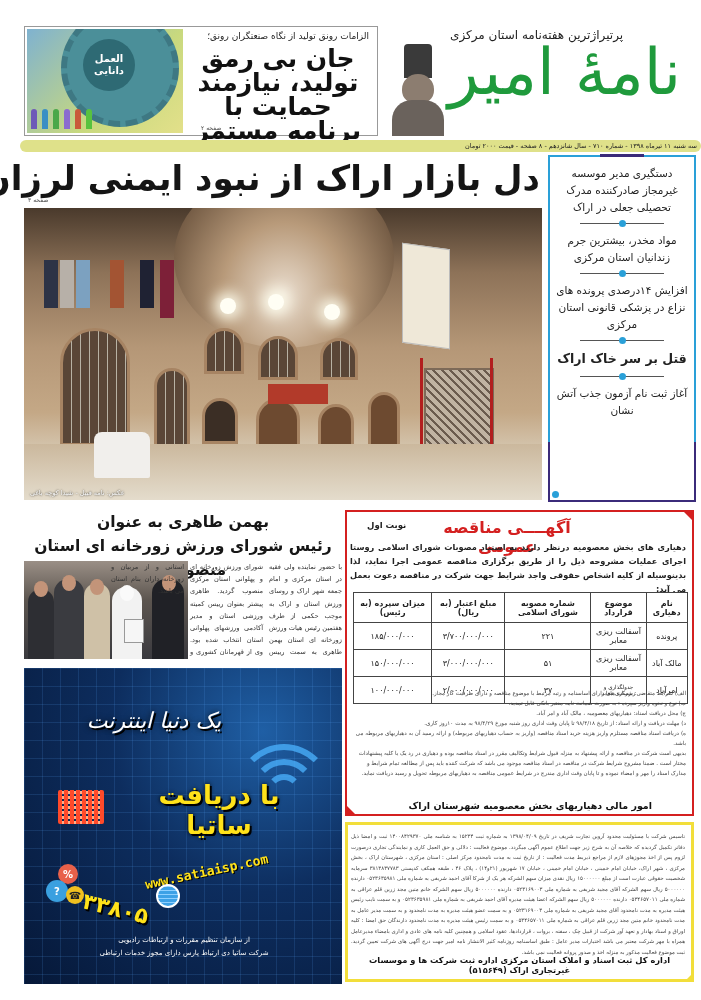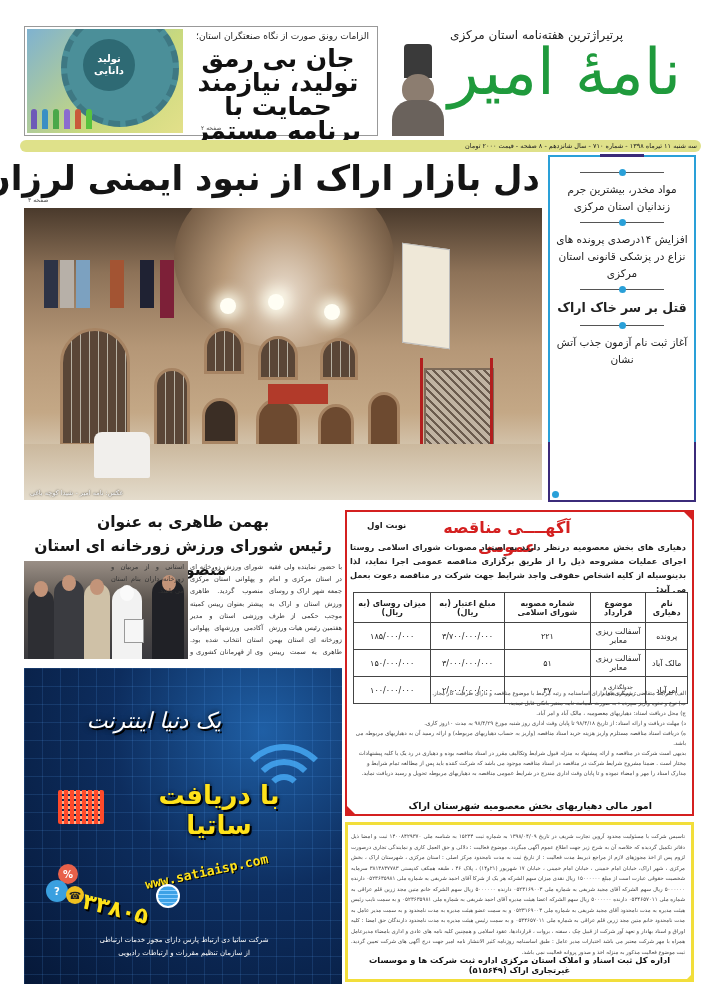--- a/index.html
+++ b/index.html
@@ -112,31 +112,31 @@
   <div class="portrait">
     <div class="hat"></div>
       <div class="face"></div>
       <div class="body"></div>
   </div>
 </div>
 
 <div class="abs promo">
   <div class="promo-img">
     <div class="gear"></div>
-    <div class="gear-inner">تولید دانایی</div>
+    <div class="gear-inner">العمل دانایی</div>
     <div class="figs">
       <i style="background:#6d5ab8"></i>
         <i style="background:#3a8fc4"></i>
         <i style="background:#4aa84a"></i>
         <i style="background:#8a6bd0"></i>
         <i style="background:#c9593a"></i>
         <i style="background:#58c23e"></i>
     </div>
   </div>
-  <div class="promo-kicker">الزامات رونق صورت از نگاه صنعتگران استان؛</div>
+  <div class="promo-kicker">الزامات رونق تولید از نگاه صنعتگران رونق؛</div>
   <div class="promo-title">جان بی رمق تولید، نیازمند حمایت با برنامه مستمر</div>
   <div class="promo-ref">صفحه ۲</div>
 </div>
 
 <div class="abs dateline">
   <span>سه شنبه ۱۱ تیرماه ۱۳۹۸ - شماره ۷۱۰ - سال شانزدهم - ۸ صفحه - قیمت ۲۰۰۰ تومان</span>
 </div>
 
 <div class="abs headline">دل بازار اراک از نبود ایمنی لرزان است</div>
 <div class="abs headline-ref">صفحه ۳</div>
@@ -161,26 +161,27 @@
   <div class="cloth" style="left:86px;background:#a35433"></div>
   <div class="cloth" style="left:116px;background:#1f2233"></div>
   <div class="cloth" style="left:136px;background:#7d2038;height:58px"></div>
   <div class="banner"></div>
   <div class="redbanner"></div>
   <div class="shutter"></div>
   <div class="pole" style="left:396px"></div>
   <div class="pole" style="left:466px"></div>
   <div class="floor"></div>
   <div class="bundle"></div>
-  <div class="photo-credit">عکس: نامه امیر - شیدا کوچه باغی</div>
+  <div class="photo-credit">عکس: نامه قبیل - شیدا کوچه باغی</div>
 </div>
 
 <div class="abs briefs">
   <div class="briefs-topbar"></div>
   <div style="padding-top:8px">
+    <div class="brief">دستگیری مدیر موسسه غیرمجاز صادرکننده مدرک تحصیلی جعلی در اراک</div>
     <div class="sep">
         <span class="dot"></span>
       </div>
     <div class="brief">مواد مخدر، بیشترین جرم زندانیان استان مرکزی</div>
     <div class="sep">
         <span class="dot"></span>
       </div>
     <div class="brief">افزایش ۱۴درصدی پرونده های نزاع در پزشکی قانونی استان مرکزی</div>
     <div class="sep">
         <span class="dot"></span>
@@ -225,39 +226,39 @@
   <div class="ad-slogan">یک دنیا اینترنت</div>
   <div class="ad-logo"></div>
   <div class="ad-brand">با دریافت ساتیا</div>
   <div class="ad-url">www.satiaisp.com</div>
   <div class="globe"></div>
   <div class="bubble" style="left:34px;top:196px;width:20px;height:20px;background:#e8614a">%</div>
   <div class="bubble" style="left:22px;top:212px;width:22px;height:22px;background:#3aa0e0">?</div>
   <div class="bubble" style="left:42px;top:218px;width:18px;height:18px;background:#f0c020;color:#222">☎</div>
   <div class="ad-phone">۳۳۸۰۵</div>
   <div class="ad-footer">
+    <div>از سازمان تنظیم مقررات و ارتباطات رادیویی</div>
     <div>شرکت ساتیا دی ارتباط پارس دارای مجوز خدمات ارتباطی</div>
-    <div>از سازمان تنظیم مقررات و ارتباطات رادیویی</div>
   </div>
 </div>
 
 <div class="abs tender">
   <div class="tender-corner-tr"></div>
   <div class="tender-corner-bl"></div>
   <div class="tender-round">نوبت اول</div>
   <div class="tender-title">آگهــــی مناقصه عمومی</div>
   <div class="tender-intro">دهیاری های بخش معصومیه درنظر دارند به استناد مصوبات شورای اسلامی روستا اجرای عملیات مشروحه ذیل را از طریق برگزاری مناقصه عمومی اجرا نماید، لذا بدینوسیله از کلیه اشخاص حقوقی واجد شرایط جهت شرکت در مناقصه دعوت بعمل می آید:</div>
   <table class="tt">
     <thead>
       <tr>
         <th>نام دهیاری</th>
         <th>موضوع قرارداد</th>
         <th>شماره مصوبه شورای اسلامی</th>
         <th>مبلغ اعتبار (به ریال)</th>
-        <th>میزان روسای (به ریال)</th>
+        <th>میزان سپرده (به رئیس)</th>
       </tr>
     </thead>
     <tbody>
       <tr>
         <td>پرونده</td>
         <td>آسفالت ریزی معابر</td>
         <td>۲۲۱</td>
         <td>۳/۷۰۰/۰۰۰/۰۰۰</td>
         <td>۱۸۵/۰۰۰/۰۰۰</td>
       </tr>

